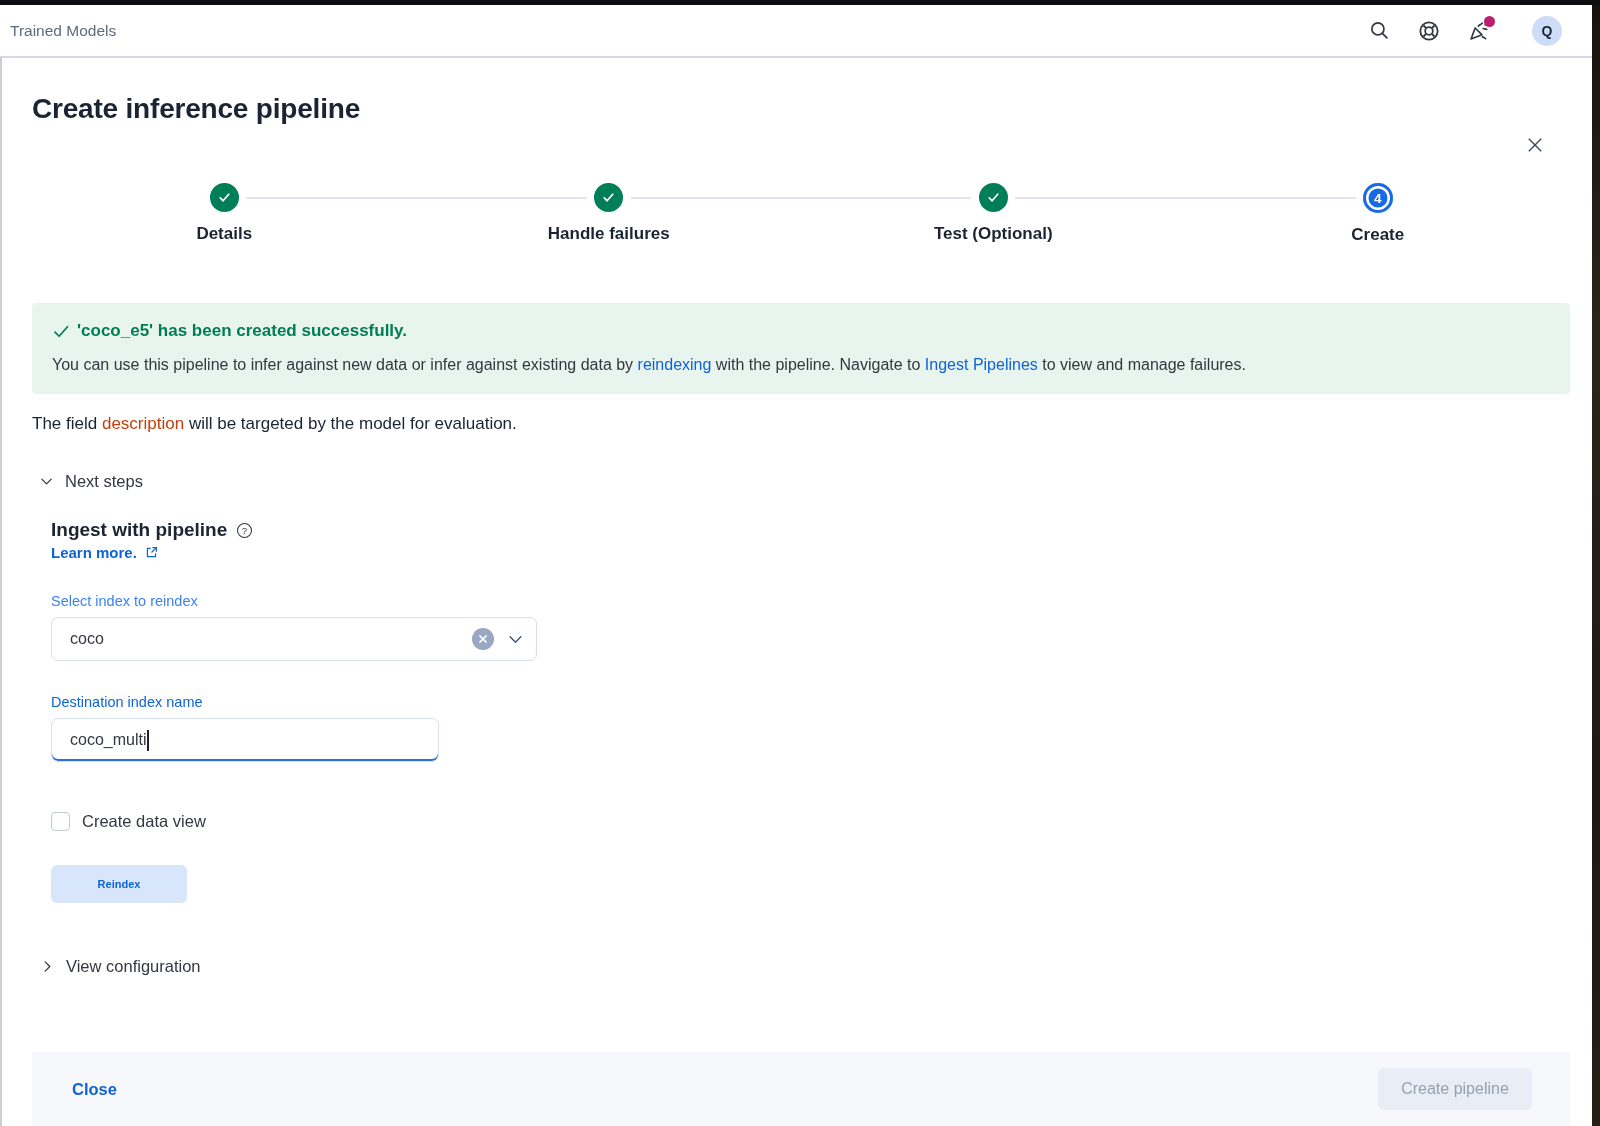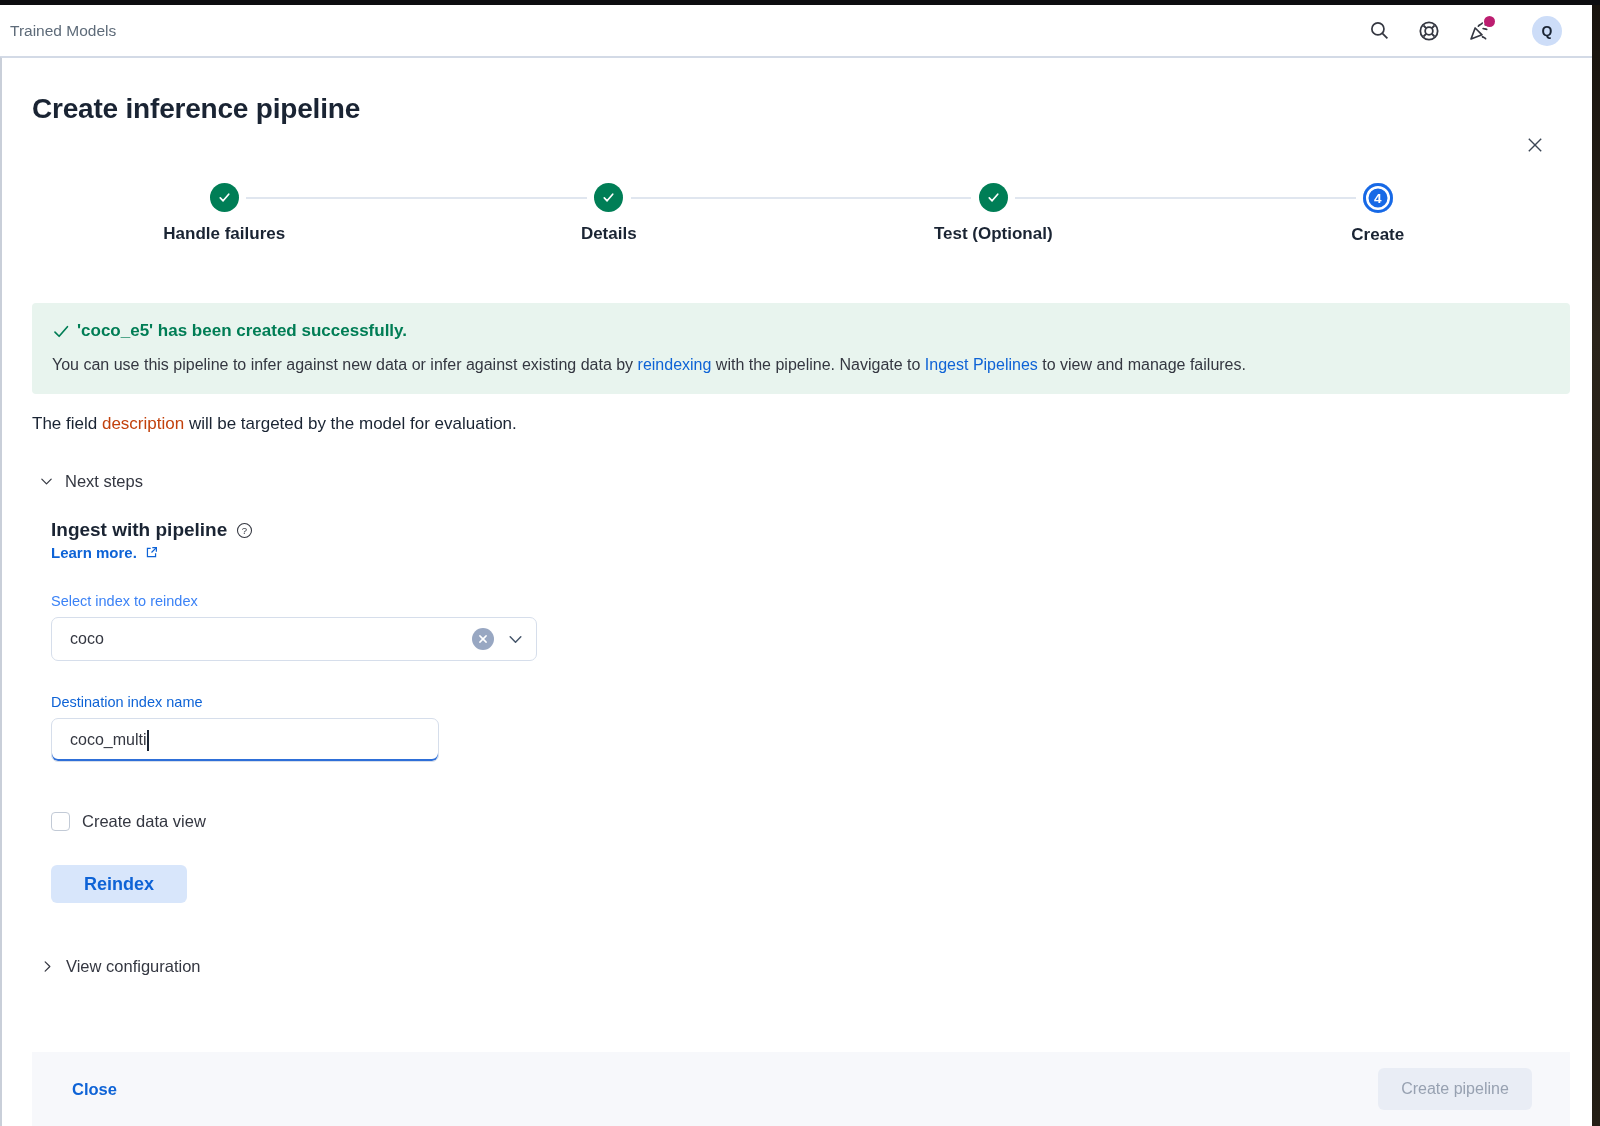--- a/index.html
+++ b/index.html
@@ -80,21 +80,21 @@
 
   .text-input { margin-top:8px; width:388px; height:44px; background:#fff; border:1px solid #d6deeb; border-radius:7px;
     box-shadow: inset 0 -2px 0 #2e6fd8; display:flex; align-items:center; padding:0 18px; font-size:16px; color:#343741; }
   .caret { display:inline-block; width:1.5px; height:21px; background:#1a2433; margin-left:1px; }
 
   .checkbox-row { margin-top:50px; display:flex; align-items:center; gap:12px; cursor:pointer; }
   .checkbox { width:19px; height:19px; background:#fff; border:1px solid #c2cad6; border-radius:4px; cursor:pointer; }
   .checkbox-label { font-size:16.5px; color:#343741; }
 
   .reindex-btn { margin-top:34px; height:38px; min-width:136px; padding:0 24px; background:#d8e6fb; color:#0e63d6;
-    font-family:inherit; font-size:18px; font-weight:600; border:none; border-radius:6px; cursor:pointer; }
+    font-family:inherit; font-size:11px; font-weight:600; border:none; border-radius:6px; cursor:pointer; }
 
   
   .flyout-footer { margin-top:auto; height:74px; background:#f7f8fb; display:flex; align-items:center;
     justify-content:space-between; padding:0 38px 0 40px; }
   .close-link { color:#0e63d6; font-size:16.5px; font-weight:600; text-decoration:none; cursor:pointer; }
   .create-btn { height:42px; min-width:154px; padding:0 22px; background:#e9edf5; color:#97a1b1;
     font-family:inherit; font-size:16px; font-weight:500; border:none; border-radius:6px; cursor:not-allowed; }
 
   svg { display:block; }
 </style>
@@ -148,29 +148,29 @@
   <div class="flyout-body">
     <h1 class="page-title">Create inference pipeline</h1>
 
     <div class="stepper">
       <div class="step">
         <span class="step-circle complete">
           <svg width="15" height="15" viewBox="0 0 16 16" fill="none" stroke="#fff" stroke-width="1.8" stroke-linecap="round" stroke-linejoin="round">
               <path d="M3.5 8.5l3 3 6-7"></path>
             </svg>
         </span>
-        <span class="step-label">Handle failures</span>
+        <span class="step-label">Details</span>
       </div>
       <div class="step">
         <span class="step-circle complete">
           <svg width="15" height="15" viewBox="0 0 16 16" fill="none" stroke="#fff" stroke-width="1.8" stroke-linecap="round" stroke-linejoin="round">
               <path d="M3.5 8.5l3 3 6-7"></path>
             </svg>
         </span>
-        <span class="step-label">Details</span>
+        <span class="step-label">Handle failures</span>
       </div>
       <div class="step">
         <span class="step-circle complete">
           <svg width="15" height="15" viewBox="0 0 16 16" fill="none" stroke="#fff" stroke-width="1.8" stroke-linecap="round" stroke-linejoin="round">
               <path d="M3.5 8.5l3 3 6-7"></path>
             </svg>
         </span>
         <span class="step-label">Test (Optional)</span>
       </div>
       <div class="step">

